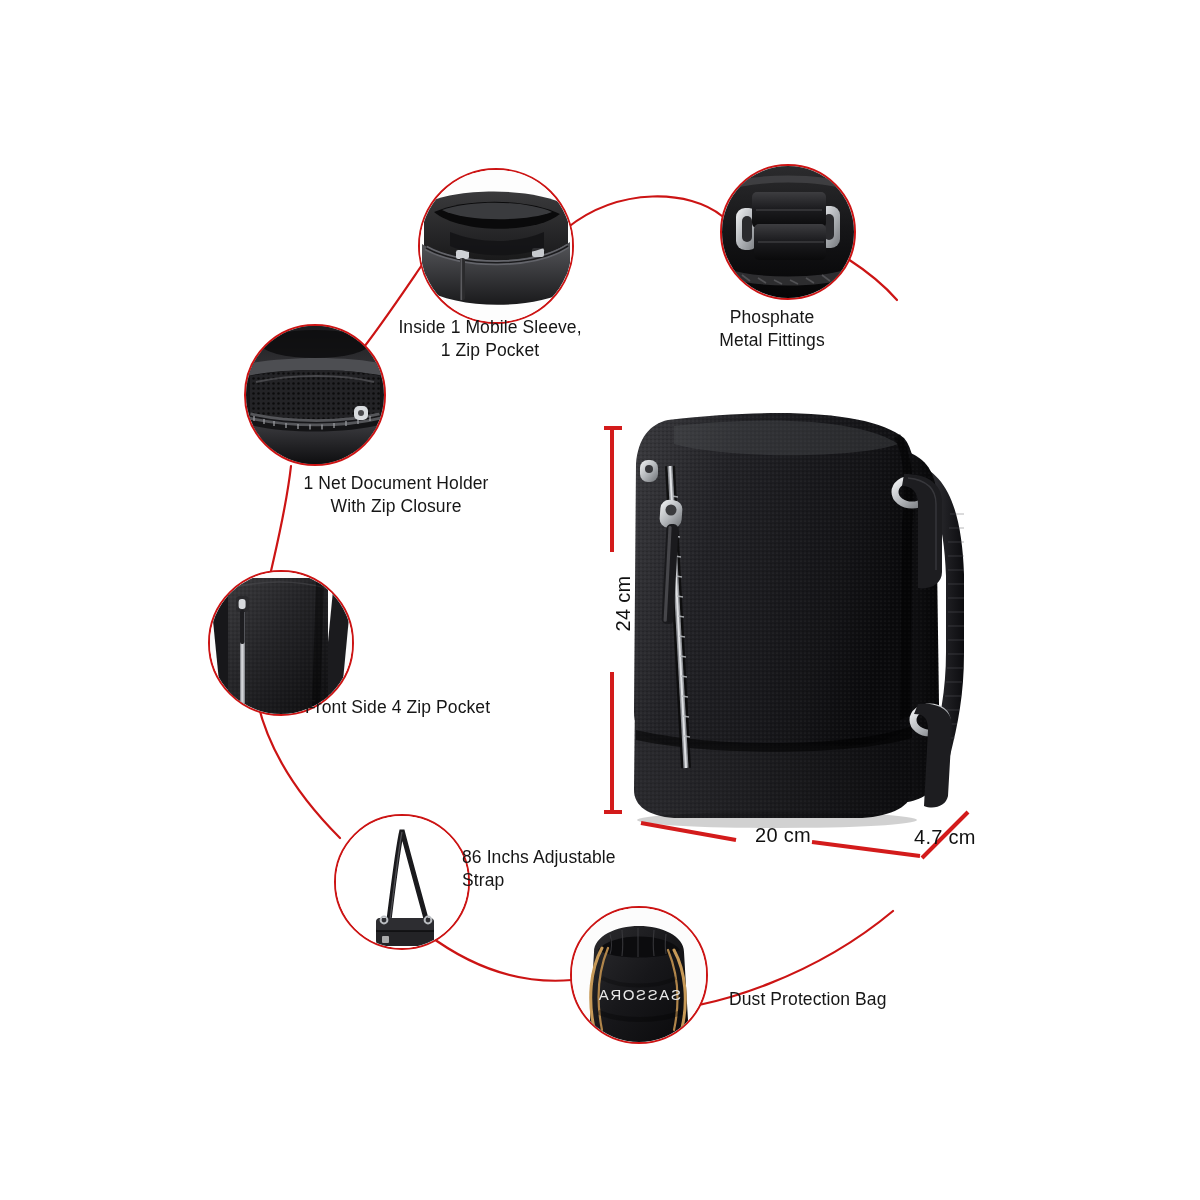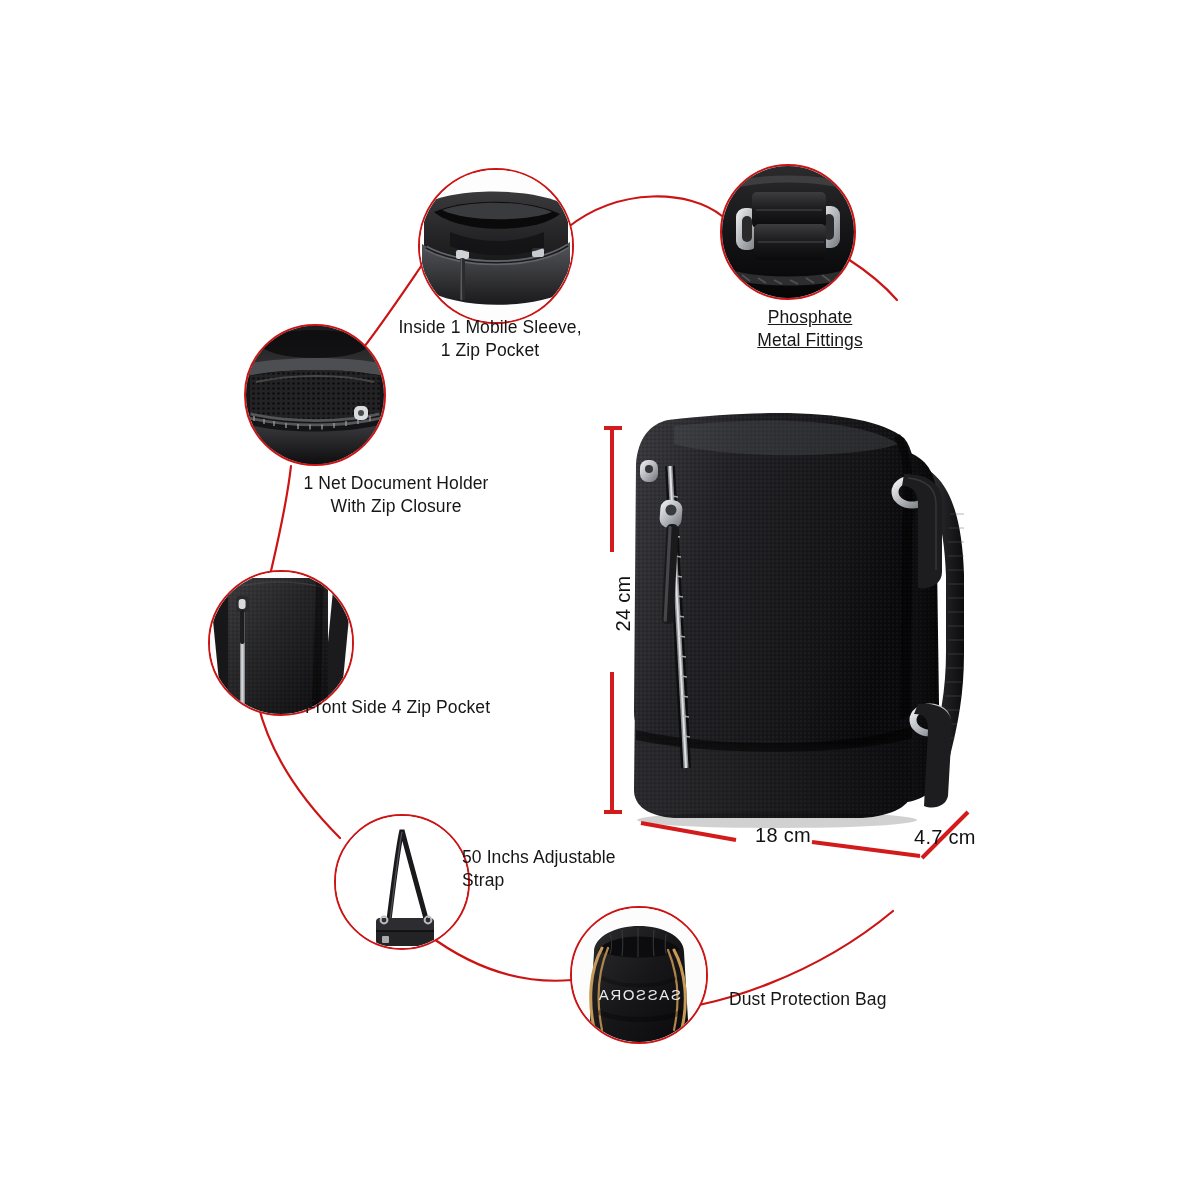--- a/index.html
+++ b/index.html
@@ -154,21 +154,21 @@
         <rect x="96" y="40" width="22" height="42" rx="9" fill="url(#mfSteel)"></rect>
         <rect x="102" y="48" width="10" height="26" rx="5" fill="#2a2a2d"></rect>
       </g>
 
       <rect x="30" y="26" width="74" height="36" rx="5" fill="url(#mfLoop)"></rect>
       <rect x="32" y="58" width="72" height="36" rx="5" fill="url(#mfLoop)"></rect>
       <path d="M34 44 H100" stroke="#56565a" stroke-width="1.4" opacity=".55"></path>
       <path d="M36 76 H102" stroke="#56565a" stroke-width="1.4" opacity=".55"></path>
     </svg>
   </div>
-  <div class="label ctr" style="left:722px;top:306px;width:176px;text-decoration:underline;">Phosphate
+  <div class="label ctr" style="left:684px;top:306px;width:176px;">Phosphate
 Metal Fittings</div>
 
   <div class="callout" style="left:244px;top:324px;width:138px;height:138px;">
     <svg class="photo" viewBox="0 0 138 138">
       <defs>
         <pattern id="mesh" width="5" height="5" patternUnits="userSpaceOnUse">
           <rect width="5" height="5" fill="#232326"></rect>
           <circle cx="2.5" cy="2.5" r="1.3" fill="#0b0b0c"></circle>
         </pattern>
         <linearGradient id="ndTop" x1="0" y1="0" x2="0" y2="1">
@@ -255,21 +255,21 @@
       <rect x="40" y="102" width="58" height="28" rx="5" fill="#232326"></rect>
       <rect x="40" y="102" width="58" height="13" rx="4" fill="#2d2d31"></rect>
       <path d="M40 115 H98" stroke="#0c0c0e" stroke-width="1.3"></path>
 
       <rect x="46" y="120" width="7" height="7" rx="1" fill="#d8d8d8" opacity=".75"></rect>
 
       <circle cx="48" cy="104" r="3.4" fill="none" stroke="#b9bcc0" stroke-width="2"></circle>
       <circle cx="92" cy="104" r="3.4" fill="none" stroke="#b9bcc0" stroke-width="2"></circle>
     </svg>
   </div>
-  <div class="label lft" style="left:462px;top:846px;width:210px;">50 Inchs Adjustable
+  <div class="label lft" style="left:462px;top:846px;width:210px;">86 Inchs Adjustable
 Strap</div>
 
   <div class="callout" style="left:570px;top:906px;width:134px;height:134px;">
     <svg class="photo" viewBox="0 0 134 134">
       <defs>
         <linearGradient id="dbFab" x1="0" y1="0" x2="1" y2="1">
           <stop offset="0" stop-color="#2c2c2f"></stop>
             <stop offset=".5" stop-color="#17171a"></stop>
             <stop offset="1" stop-color="#0a0a0c"></stop>
         </linearGradient>
@@ -413,16 +413,16 @@
       <path d="M604 812 L622 812"></path>
 
       <path d="M641 823 L736 840"></path>
       <path d="M812 842 L920 856"></path>
 
       <path d="M968 812 L922 858"></path>
     </g>
   </svg>
 
   <div class="dim vert" style="left:578px;top:592px;width:90px;text-align:center;">24 cm</div>
-  <div class="dim" style="left:748px;top:824px;width:70px;text-align:center;">18 cm</div>
+  <div class="dim" style="left:748px;top:824px;width:70px;text-align:center;">20 cm</div>
   <div class="dim" style="left:914px;top:826px;width:90px;text-align:left;">4.7 cm</div>
 
 </div>
 
 </body></html>

